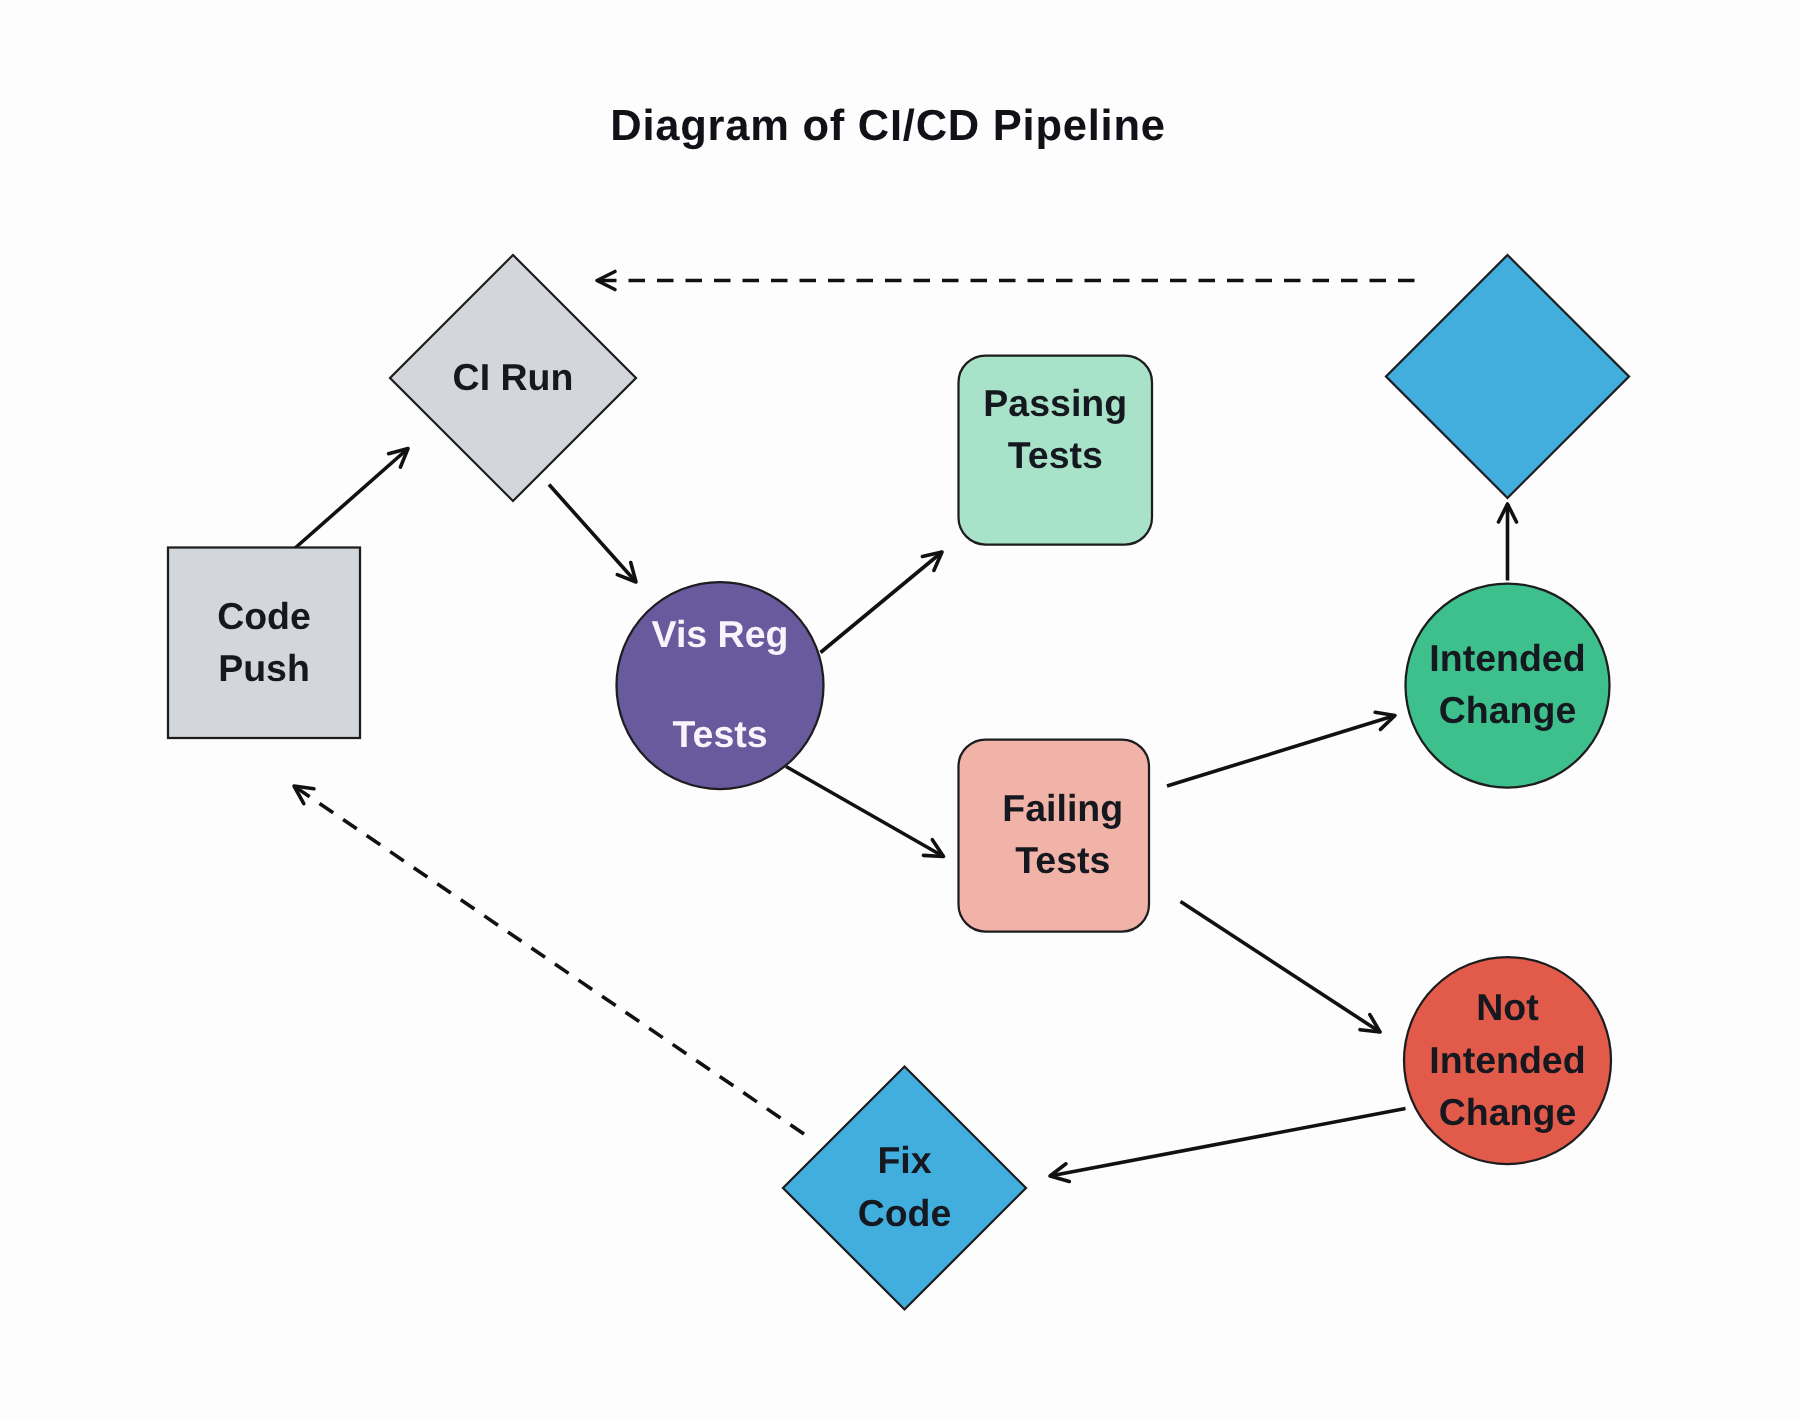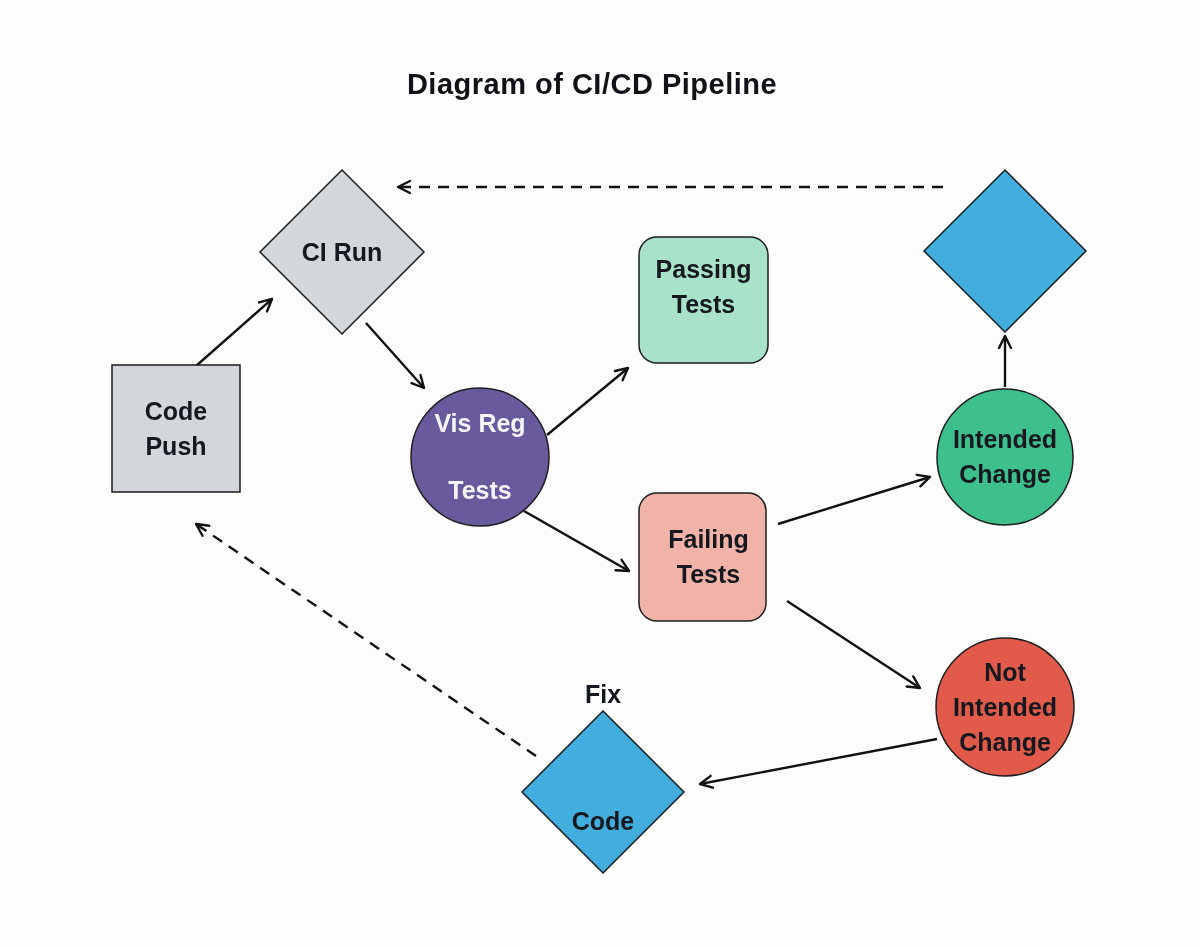--- a/index.html
+++ b/index.html
@@ -47,21 +47,21 @@
 
   
   .lbl-code-push       { left: 112px; top: 365px; width: 128px; height: 127px; }
   .lbl-ci-run          { left: 260px; top: 170px; width: 164px; height: 164px; }
   .lbl-vis-reg-tests   { left: 411px; top: 388px; width: 138px; height: 138px; gap: 32px; }
   .lbl-passing-tests   { left: 639px; top: 237px; width: 129px; height: 100px; }
   .lbl-failing-tests   { left: 639px; top: 493px; width: 139px; height: 128px; }
   .lbl-intended-change { left: 937px; top: 389px; width: 136px; height: 136px; }
   .lbl-update-baseline { left: 924px; top: 170px; width: 162px; height: 162px; }
   .lbl-not-intended    { left: 936px; top: 638px; width: 138px; height: 138px; }
-  .lbl-fix-code        { left: 522px; top: 677px; width: 162px; height: 162px; justify-content: space-between; }
+  .lbl-fix-code        { left: 522px; top: 711px; width: 162px; height: 162px; }
 </style>
 </head>
 <body>
 
 <div id="canvas">
 
   <svg id="diagram-svg" width="1200" height="947" viewBox="0 0 1200 947">
     <defs>
       <marker id="ah" markerUnits="userSpaceOnUse" markerWidth="22" markerHeight="22" refX="16" refY="10" orient="auto">
         <path d="M4,4 L16,10 L4,16" fill="none" stroke="#111111" stroke-width="2.4" stroke-linecap="round" stroke-linejoin="round"></path>

